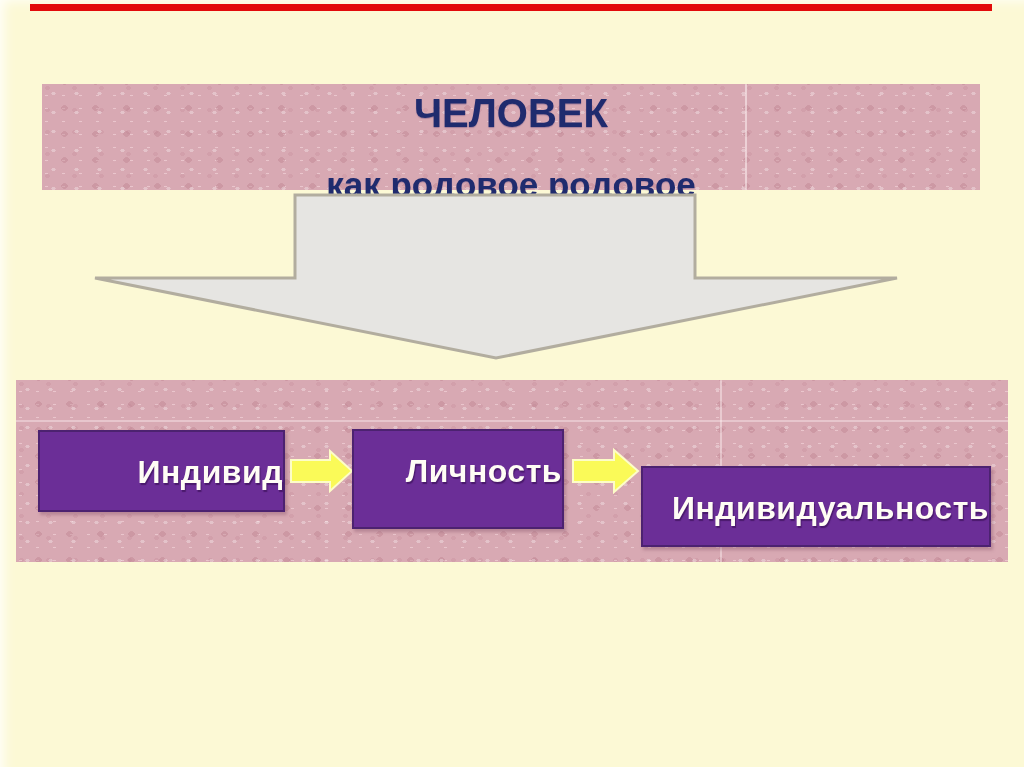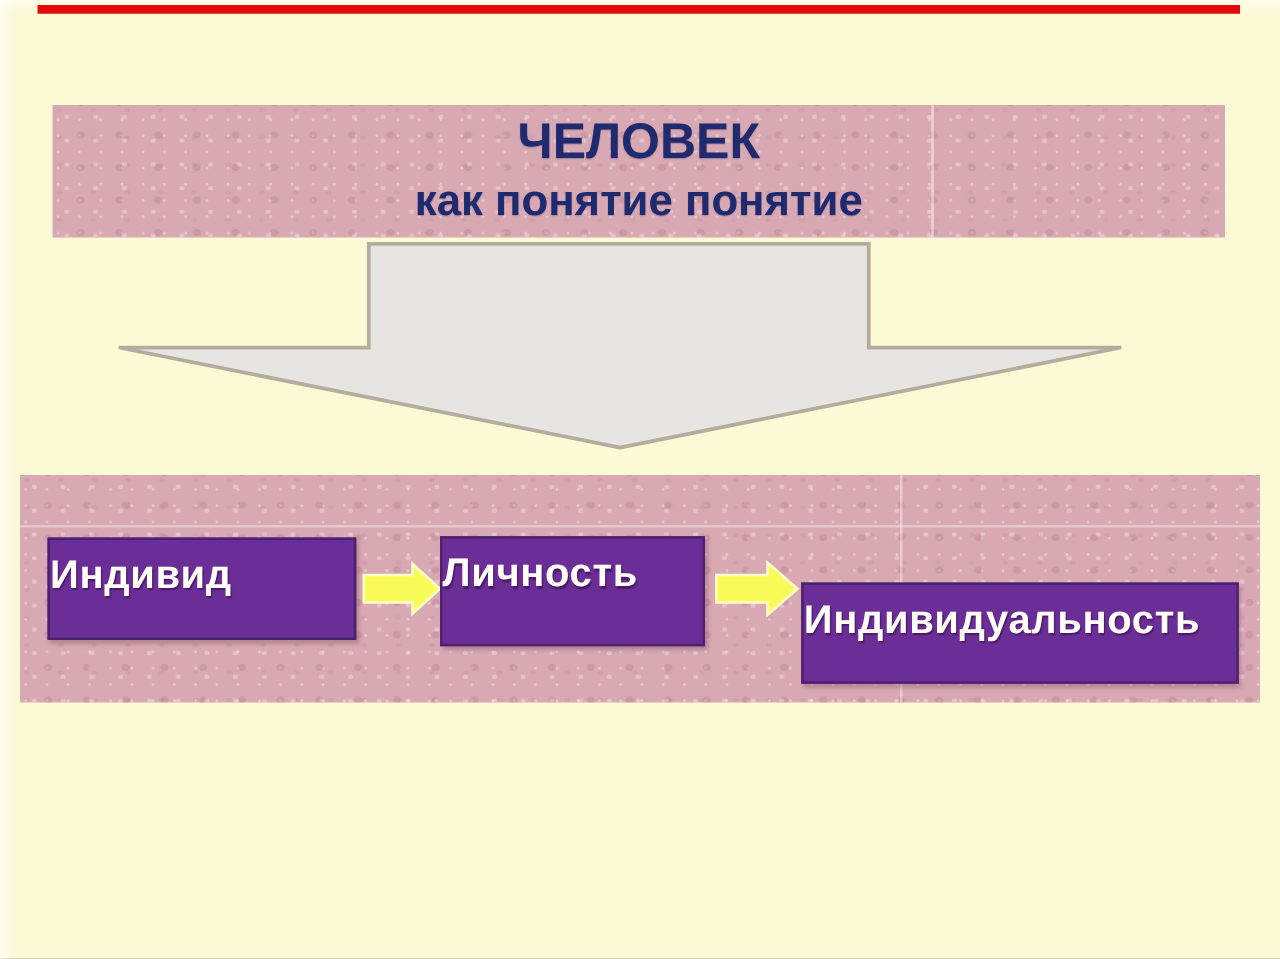--- a/index.html
+++ b/index.html
@@ -39,21 +39,21 @@
       radial-gradient(rgba(255,255,255,0.30) 12%, rgba(255,255,255,0) 14%),
       radial-gradient(rgba(186,124,138,0.38) 14%, rgba(186,124,138,0) 16%),
       radial-gradient(rgba(255,232,236,0.45) 9%, rgba(255,232,236,0) 11%),
       radial-gradient(rgba(196,138,152,0.30) 11%, rgba(196,138,152,0) 13%);
     background-size:23px 19px, 31px 26px, 17px 13px, 27px 22px;
     background-position:0 0, 7px 11px, 13px 5px, 19px 15px;
   }
   .header-panel{
     position:absolute;left:42px;top:84px;width:938px;height:106px;
     display:flex;flex-direction:column;align-items:center;justify-content:flex-start;
-    padding-top:7px;box-sizing:border-box;
+    padding-top:7px;box-sizing:border-box;gap:24px;
   }
   .header-title{
     color:var(--title-navy,#1f2b6e);
     font-size:40px;font-weight:bold;line-height:1.1;
     text-shadow:0 1px 1px rgba(70,50,110,0.35);
     white-space:nowrap;
   }
   .header-subtitle{
     color:var(--title-navy,#1f2b6e);
     font-size:35px;font-weight:bold;line-height:1.15;
@@ -85,45 +85,45 @@
   .flow-arrow{
     fill:var(--arrow-yellow,#fafa58);
     stroke:var(--arrow-yellow-border,#fdfdc8);
     stroke-width:2;
   }
   .concept-box{
     position:absolute;
     background:var(--box-purple,#6b2e97);
     border:2px solid var(--box-border-purple,#4c2270);
     box-sizing:border-box;
-    display:flex;justify-content:flex-start;align-items:flex-start;
-    padding-top:9px;
+    display:flex;justify-content:flex-end;align-items:flex-start;
+    padding-top:22px;
     box-shadow:2px 3px 3px rgba(120,70,95,0.35);
   }
   .concept-label{
     color:var(--box-text-white,#fffdf5);
     font-size:32px;font-weight:bold;letter-spacing:0.5px;
     text-shadow:1px 2px 1px rgba(48,10,72,0.55);
     white-space:nowrap;
   }
   .box-1{left:38px;top:430px;width:247px;height:82px;}
-  .box-2{left:352px;top:429px;width:212px;height:88px;}
+  .box-2{left:352px;top:429px;width:212px;height:100px;}
   .box-3{left:641px;top:430px;width:350px;height:81px;margin-top:36px;}
 </style>
 </head>
 <body>
 
 <div class="slide">
 
   <div class="top-bar"></div>
 
   <div class="header-panel pink-textured">
     <div class="v-divider" style="left:703px;"></div>
     <div class="header-title">ЧЕЛОВЕК</div>
-    <div class="header-subtitle">как понятие понятие</div>
+    <div class="header-subtitle">как родовое родовое</div>
   </div>
 
   <div class="band pink-textured">
     <div class="h-streak"></div>
     <div class="v-divider" style="left:704px;background:rgba(255,242,243,0.45);"></div>
   </div>
 
   <svg class="arrow-layer" viewBox="0 0 1024 767">
     <polygon class="down-arrow" points="295,195 695,195 695,278 897,278 496,358 95,278 295,278"></polygon>
     <polygon class="flow-arrow" points="291,460 330,460 330,451 352,471 330,491 330,482 291,482"></polygon>

